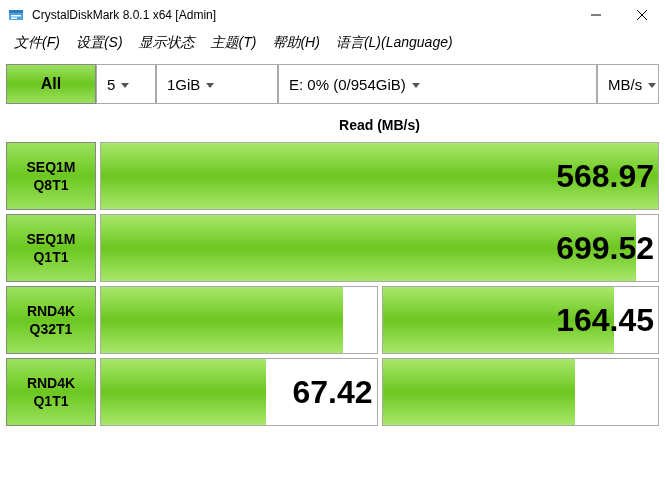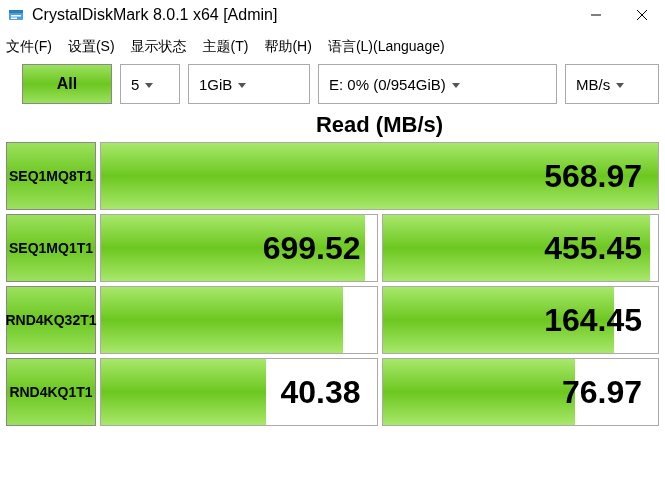--- a/index.html
+++ b/index.html
@@ -1,43 +1,43 @@
 <!DOCTYPE html>
 <html><head>
 <meta charset="utf-8">
 <style>
   * { box-sizing: border-box; margin: 0; padding: 0; }
   body { font-family: "Segoe UI", "Microsoft YaHei", sans-serif; background: #fff; width: 665px; height: 504px; overflow: hidden; }
   
   .titlebar { height: 30px; display: flex; align-items: center; padding-left: 8px; background: #fff; }
   .titlebar-icon { width: 16px; height: 16px; margin-right: 8px; }
-  .titlebar-text { font-size: 16px; flex: 1; }
+  .titlebar-text { font-size: 12px; flex: 1; }
   .titlebar-controls { display: flex; height: 100%; }
   .tb-btn { width: 46px; height: 100%; display: flex; align-items: center; justify-content: center; cursor: pointer; }
   
-  .menubar { height: 30px; display: flex; align-items: flex-end; padding-left: 0; font-size: 14px; gap: 4px; }
+  .menubar { height: 30px; display: flex; align-items: flex-start; padding-left: 8px; font-size: 14px; gap: 4px; font-style: italic; }
   .menu-item { padding: 4px 6px; cursor: pointer; }
   
-  .toolbar { display: flex; gap: 8px; padding: 4px 6px; align-items: stretch; height: 48px; margin-left: 16px; }
+  .toolbar { display: flex; gap: 0; padding: 4px 6px; align-items: stretch; height: 48px; }
   .all-btn { width: 90px; background: linear-gradient(to bottom, #9be15d 0%, #6cc720 50%, #9be15d 100%); border: 1px solid #888; display: flex; align-items: center; justify-content: center; font-weight: bold; font-size: 16px; cursor: pointer; }
   .dropdown { border: 1px solid #aaa; background: #fff; display: flex; align-items: center; padding: 0 6px 0 10px; font-size: 15px; cursor: pointer; position: relative; }
   .dropdown::after { content: ""; margin-left: 6px; border: 4px solid transparent; border-top: 5px solid #555; position: relative; top: 3px; }
   .dd-runs { width: 60px; }
   .dd-size { width: 122px; }
   .dd-target { flex: 1; }
-  .dd-unit { width: 94px; }
+  .dd-unit { width: 62px; }
   
   .grid { padding: 0 6px 6px 6px; }
   .header-row { display: flex; height: 34px; }
   .header-spacer { width: 94px; }
-  .col-header { flex: 1; text-align: center; font-weight: bold; font-size: 22px; line-height: 34px; }
+  .col-header { flex: 1; text-align: center; font-weight: bold; font-size: 14px; line-height: 34px; }
   
   .data-row { display: flex; gap: 4px; height: 68px; margin-bottom: 4px; }
-  .row-btn { width: 90px; background: linear-gradient(to bottom, #9be15d 0%, #6cc720 50%, #9be15d 100%); border: 1px solid #888; display: flex; flex-direction: row; align-items: center; justify-content: center; font-weight: bold; font-size: 14px; cursor: pointer; line-height: 1.3; }
-  .cell { flex: 1; border: 1px solid #aaa; position: relative; display: flex; align-items: center; justify-content: flex-end; padding-right: 16px; font-size: 32px; font-weight: bold; font-family: "Arial Black", Arial, sans-serif; background: #fff; overflow: hidden; }
+  .row-btn { width: 90px; background: linear-gradient(to bottom, #9be15d 0%, #6cc720 50%, #9be15d 100%); border: 1px solid #888; display: flex; flex-direction: column; align-items: center; justify-content: center; font-weight: bold; font-size: 14px; cursor: pointer; line-height: 1.3; }
+  .cell { flex: 1; border: 1px solid #aaa; position: relative; display: flex; align-items: center; justify-content: flex-end; padding-right: 4px; font-size: 32px; font-weight: bold; font-family: "Arial Black", Arial, sans-serif; background: #fff; overflow: hidden; }
   .cell-bar { position: absolute; left: 0; top: 0; bottom: 0; background: linear-gradient(to bottom, #a8e86b 0%, #6cc720 50%, #a8e86b 100%); }
   .cell-text { position: relative; z-index: 1; }
 </style>
 </head>
 <body>
 
 <div class="titlebar">
   <span class="titlebar-icon">
     <svg viewBox="0 0 16 16" width="16" height="16">
       <rect x="1" y="3" width="14" height="10" rx="1" fill="#4aa3df"></rect>
@@ -106,24 +106,20 @@
 
   <div class="data-row">
     <div class="row-btn">
       <span>SEQ1M</span>
       <span>Q1T1</span>
     </div>
     <div class="cell">
       <div class="cell-bar" style="width:96%"></div>
       <span class="cell-text">699.52</span>
     </div>
-    <div class="cell">
-      <div class="cell-bar" style="width:97%"></div>
-      <span class="cell-text">455.45</span>
-    </div>
   </div>
 
   <div class="data-row">
     <div class="row-btn">
       <span>RND4K</span>
       <span>Q32T1</span>
     </div>
     <div class="cell">
       <div class="cell-bar" style="width:88%"></div>
     </div>
@@ -133,21 +129,20 @@
     </div>
   </div>
 
   <div class="data-row">
     <div class="row-btn">
       <span>RND4K</span>
       <span>Q1T1</span>
     </div>
     <div class="cell">
       <div class="cell-bar" style="width:60%"></div>
-      <span class="cell-text">40.38</span>
+      <span class="cell-text">67.42</span>
     </div>
     <div class="cell">
       <div class="cell-bar" style="width:70%"></div>
-      <span class="cell-text">76.97</span>
     </div>
   </div>
 
 </div>
 
 </body></html>

